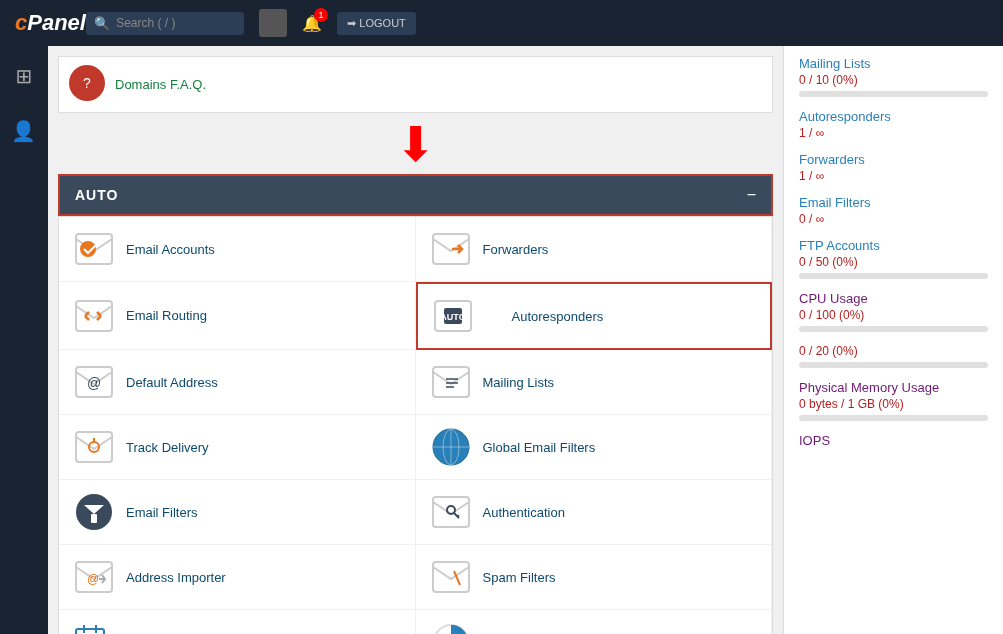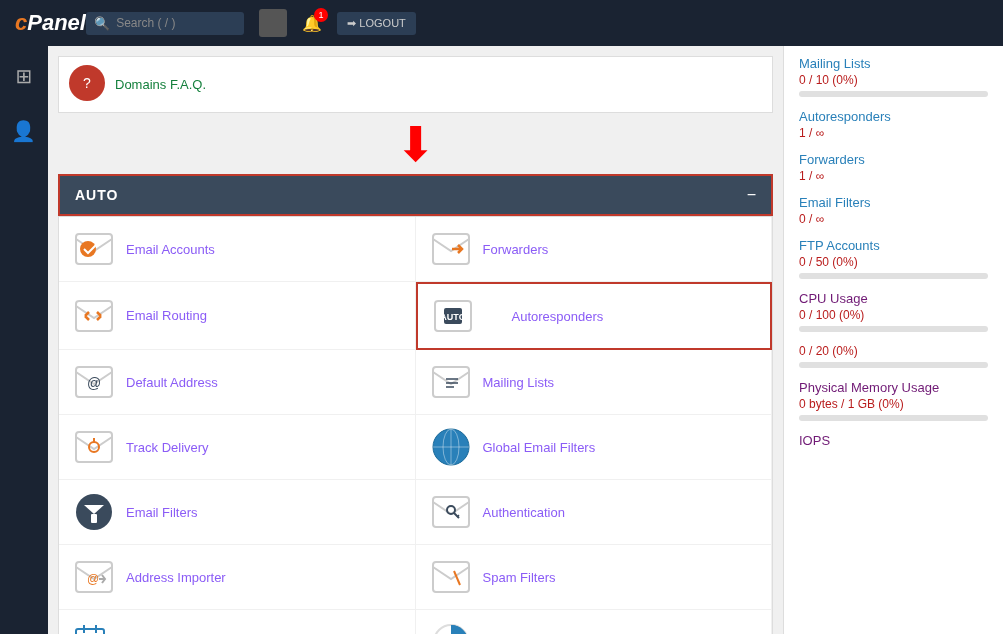--- a/index.html
+++ b/index.html
@@ -148,21 +148,21 @@
     .grid-item {
       display: flex;
       align-items: center;
       padding: 12px 15px;
       gap: 12px;
       cursor: pointer;
       border-bottom: 1px solid #f0f0f0;
       border-right: 1px solid #f0f0f0;
     }
     .grid-item .item-label {
-      color: #8b5cf6;
+      color: #0c4a6e;
       font-size: 13px;
     }
     .item-icon {
       width: 40px;
       height: 40px;
       flex-shrink: 0;
       display: flex;
       align-items: center;
       justify-content: center;
     }

